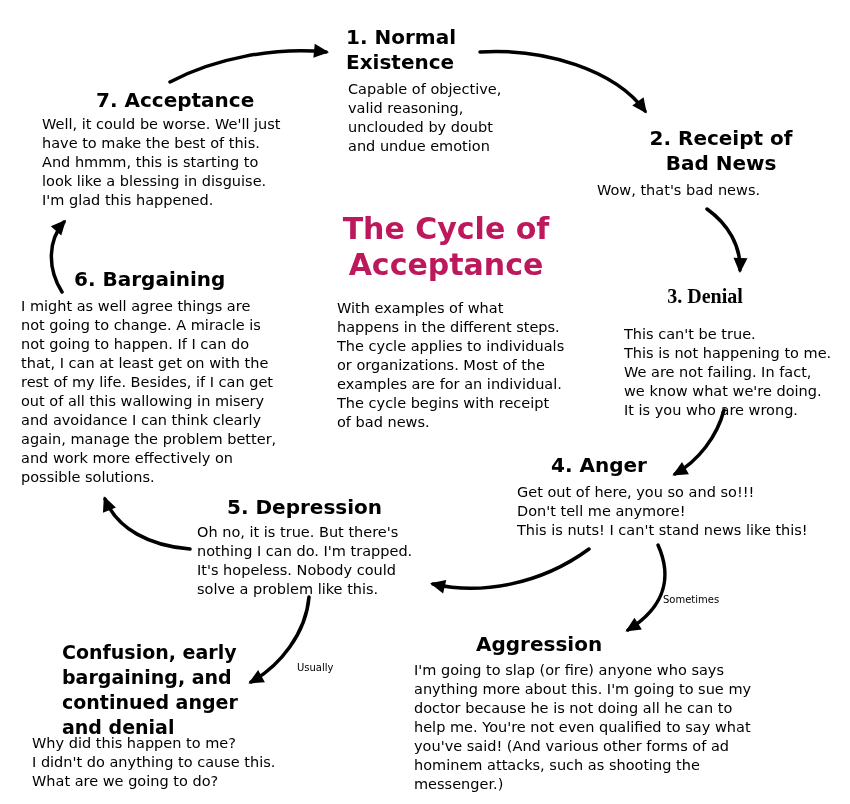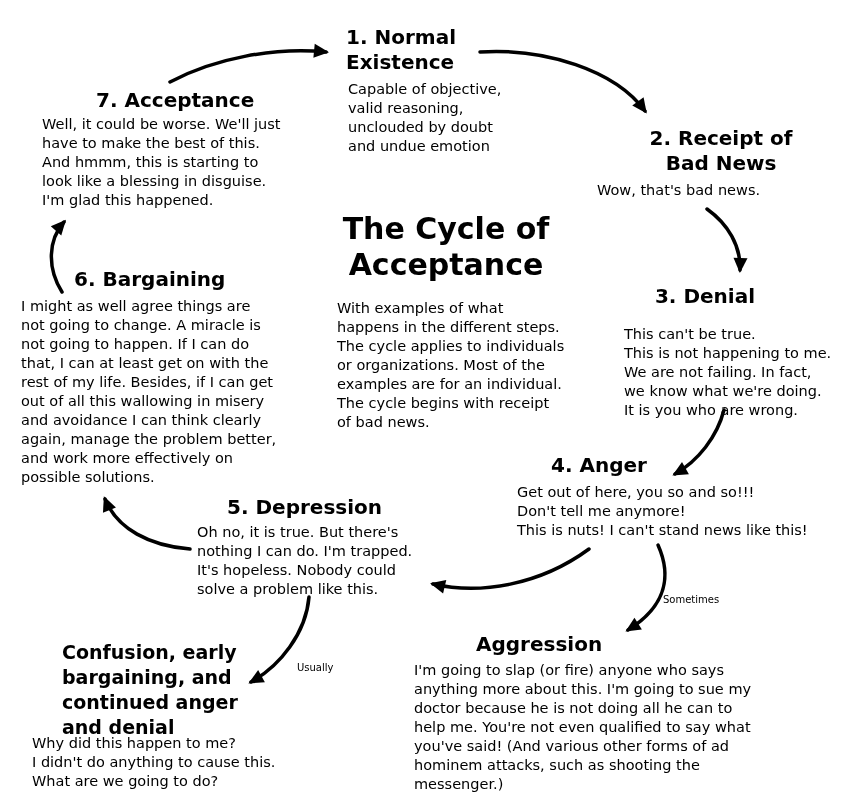--- a/index.html
+++ b/index.html
@@ -17,21 +17,21 @@
   .title{
     position:absolute;left:330px;top:211px;width:232px;text-align:center;
     font-weight:bold;font-size:30px;line-height:36px;white-space:pre-line;
   }
   .subtitle{position:absolute;left:337px;top:299px;}
 
   .normal-h{left:346px;top:25px;}
   .normal-b{left:348px;top:80px;}
   .receipt-h{left:632px;top:126px;width:178px;text-align:center;}
   .receipt-b{left:597px;top:181px;}
-  .denial-h{left:622px;top:284px;width:166px;text-align:center;}
+  .denial-h{left:622px;top:284px;width:166px;text-align:center;font-family:Liberation Serif, serif;}
   .denial-b{left:624px;top:310px;margin-top:15px;}
   .anger-h{left:551px;top:453px;}
   .anger-b{left:517px;top:483px;}
   .depression-h{left:227px;top:495px;}
   .depression-b{left:197px;top:523px;}
   .bargaining-h{left:74px;top:267px;}
   .bargaining-b{left:21px;top:297px;}
   .acceptance-h{left:96px;top:88px;}
   .acceptance-b{left:42px;top:115px;}
   .confusion-h{left:62px;top:640px;font-size:19px;line-height:25px;}
@@ -59,21 +59,21 @@
       <path d="M 707,209 C 728,224 741,246 740,270" marker-end="url(#ah)"></path>
       <path d="M 724,410 C 717,437 698,461 675,474" marker-end="url(#ah)"></path>
       <path d="M 589,549 C 540,585 480,595 433,584" marker-end="url(#ah)"></path>
       <path d="M 190,549 C 150,546 117,529 105,499" marker-end="url(#ah)"></path>
       <path d="M 62,292 C 47,268 48,240 64,222" marker-end="url(#ah)"></path>
       <path d="M 309,597 C 306,633 280,666 251,682" marker-end="url(#ah)"></path>
       <path d="M 658,545 C 671,574 668,605 628,630" marker-end="url(#ah)"></path>
     </g>
   </svg>
 
-  <div class="title" style="color: #000000;">The Cycle of
+  <div class="title" style="color: #be185d;">The Cycle of
 Acceptance</div>
   <div class="node b subtitle">With examples of what
 happens in the different steps.
 The cycle applies to individuals
 or organizations. Most of the
 examples are for an individual.
 The cycle begins with receipt
 of bad news.</div>
 
   <div class="node h normal-h">1. Normal

